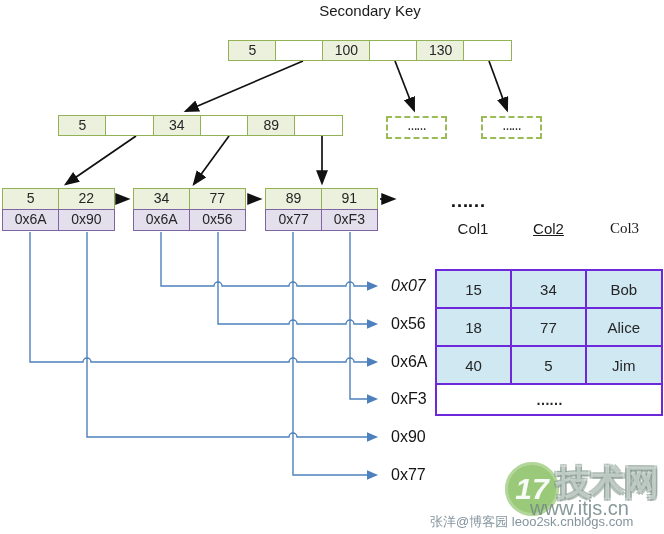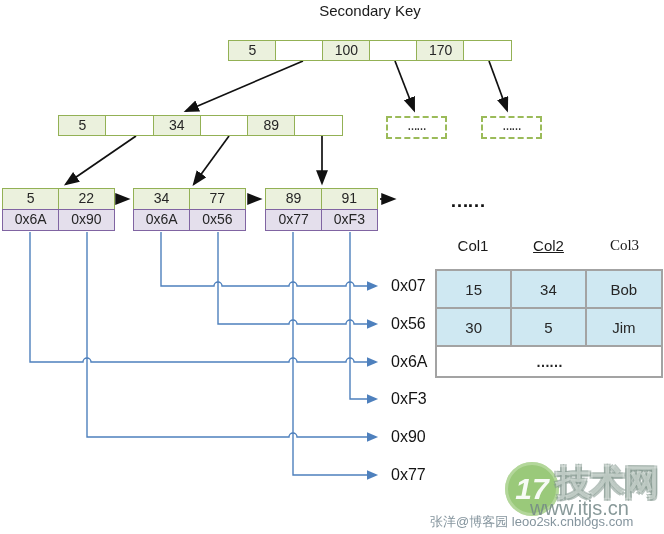--- a/index.html
+++ b/index.html
@@ -63,41 +63,41 @@
     left: 450px; top: 190px;
     font-size: 19px; font-weight: bold; letter-spacing: -2px;
     color: #111; z-index: 3;
   }
 
   
   .addr {
     left: 391px; height: 18px;
     font-size: 16px; color: #141414; z-index: 3;
   }
-  .addr-0 { top: 277px; } .addr-1 { top: 315px; } .addr-2 { top: 353px; }
+  .addr-0 { top: 277px; font-style: italic; } .addr-1 { top: 315px; } .addr-2 { top: 353px; }
   .addr-3 { top: 390px; } .addr-4 { top: 428px; } .addr-5 { top: 466px; }
 
   
   .col-headers {
-    left: 435px; top: 237px; width: 228px;
+    left: 435px; top: 220px; width: 228px;
     display: flex; z-index: 3;
   }
   .col-headers span {
     text-align: center; font-size: 15px; color: #1a1a1a;
   }
   .col-headers span:nth-child(1){ width: 76px; }
   .col-headers span:nth-child(2){ width: 75px; text-decoration: underline; }
   .col-headers span:nth-child(3){ width: 77px; font-family: Liberation Serif, serif; }
 
   table.heap {
     position: absolute; left: 435px; top: 269px; width: 228px;
     border-collapse: collapse; z-index: 2;
   }
   table.heap td {
-    border: 2px solid #a3a3a3;
+    border: 2px solid #6d28d9;
     background: #cfe8f2;
     height: 38px; text-align: center;
     font-size: 15px; color: #262626;
   }
   table.heap col.c1 { width: 76px; }
   table.heap col.c2 { width: 75px; }
   table.heap col.c3 { width: 77px; }
   table.heap tr.ellipsis-row td {
     background: #fff; height: 31px;
     font-weight: bold; letter-spacing: -1px; font-size: 14px;
@@ -174,21 +174,21 @@
       <path marker-end="url(#mb)" d="M87,232 L87,437 L289,437 a4,4 0 0 1 8,0 L376,437"></path>
       <path marker-end="url(#mb)" d="M293,232 L293,475 L376,475"></path>
     </g>
   </svg>
 
   <div class="abs root-node nrow">
     <div class="ncell filled">5</div>
     <div class="ncell"></div>
     <div class="ncell filled">100</div>
     <div class="ncell"></div>
-    <div class="ncell filled">170</div>
+    <div class="ncell filled">130</div>
     <div class="ncell"></div>
   </div>
 
   <div class="abs l2-node nrow">
     <div class="ncell filled">5</div>
     <div class="ncell"></div>
     <div class="ncell filled">34</div>
     <div class="ncell"></div>
     <div class="ncell filled">89</div>
     <div class="ncell"></div>
@@ -251,21 +251,26 @@
         <col class="c2">
         <col class="c3">
       </colgroup>
     <tbody>
       <tr>
         <td>15</td>
         <td>34</td>
         <td>Bob</td>
       </tr>
       <tr>
-        <td>30</td>
+        <td>18</td>
+        <td>77</td>
+        <td>Alice</td>
+      </tr>
+      <tr>
+        <td>40</td>
         <td>5</td>
         <td>Jim</td>
       </tr>
       <tr class="ellipsis-row">
         <td colspan="3">……</td>
       </tr>
     </tbody>
   </table>
 
   <div class="watermark">

